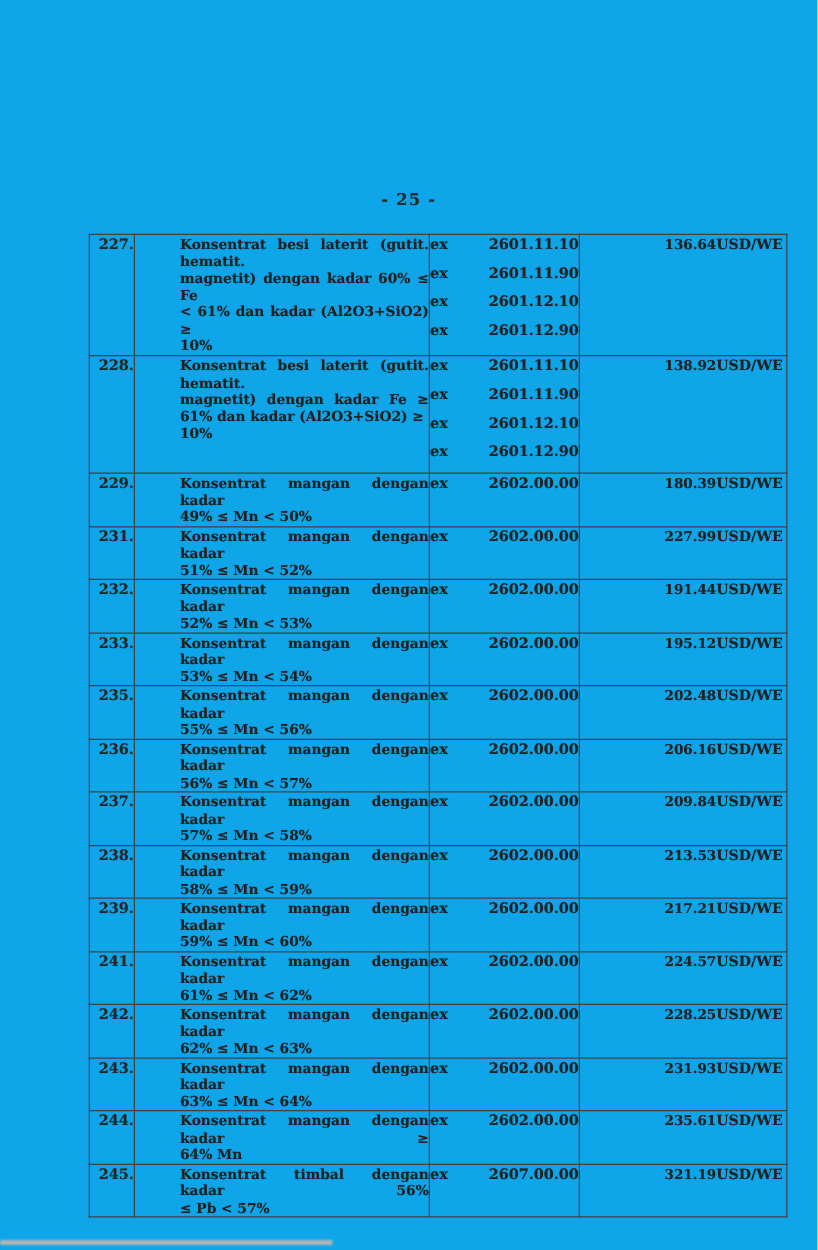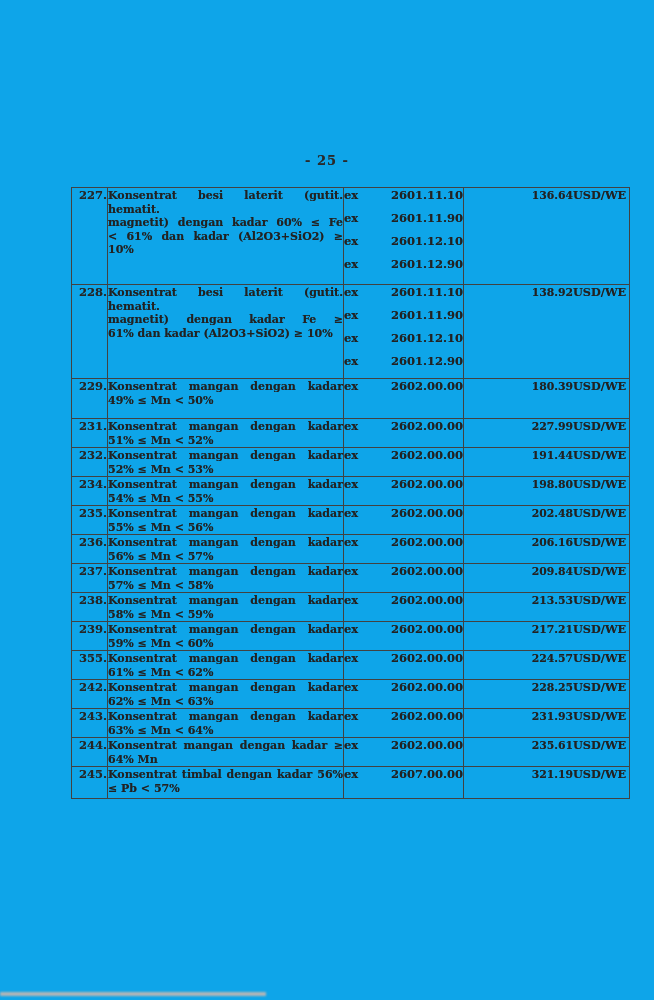--- a/index.html
+++ b/index.html
@@ -45,21 +45,21 @@
   }
   td.c-no {
     text-align: right;
     padding-right: 5px;
     font-size: 11.5px;
     color: #262626;
   }
   td.c-desc { padding-left: 6px; padding-right: 6px; }
   td.c-code { padding-left: 10px; padding-right: 6px; }
   td.c-price { padding-left: 6px; padding-right: 21px; }
-  .desc-line { text-align: left; }
+  .desc-line { text-align: left; margin-left: 36px; }
   .desc-line.fill {
     text-align: justify;
     text-align-last: justify;
   }
   .code-line {
     display: flex;
     justify-content: space-between;
     font-size: 11.5px;
   }
   .code-line.spaced { margin-bottom: 9.5px; }
@@ -213,34 +213,34 @@
             </div>
           </td>
           <td class="c-price">
             <div class="price-line">
               <span class="price-value">191.44</span>
               <span class="price-unit">USD/WE</span>
             </div>
           </td>
         </tr>
         <tr style="height: 28px;">
-          <td class="c-no">234.</td>
-          <td class="c-desc">
-            <div class="desc-line fill">Konsentrat mangan dengan kadar</div>
-            <div class="desc-line">54% ≤ Mn &lt; 55%</div>
-          </td>
-          <td class="c-code">
-            <div class="code-line">
-              <span>ex</span>
-              <span>2602.00.00</span>
-            </div>
-          </td>
-          <td class="c-price">
-            <div class="price-line">
-              <span class="price-value">198.80</span>
+          <td class="c-no">233.</td>
+          <td class="c-desc">
+            <div class="desc-line fill">Konsentrat mangan dengan kadar</div>
+            <div class="desc-line">53% ≤ Mn &lt; 54%</div>
+          </td>
+          <td class="c-code">
+            <div class="code-line">
+              <span>ex</span>
+              <span>2602.00.00</span>
+            </div>
+          </td>
+          <td class="c-price">
+            <div class="price-line">
+              <span class="price-value">195.12</span>
               <span class="price-unit">USD/WE</span>
             </div>
           </td>
         </tr>
         <tr style="height: 28px;">
           <td class="c-no">235.</td>
           <td class="c-desc">
             <div class="desc-line fill">Konsentrat mangan dengan kadar</div>
             <div class="desc-line">55% ≤ Mn &lt; 56%</div>
           </td>
@@ -327,21 +327,21 @@
             </div>
           </td>
           <td class="c-price">
             <div class="price-line">
               <span class="price-value">217.21</span>
               <span class="price-unit">USD/WE</span>
             </div>
           </td>
         </tr>
         <tr style="height: 28px;">
-          <td class="c-no">355.</td>
+          <td class="c-no">241.</td>
           <td class="c-desc">
             <div class="desc-line fill">Konsentrat mangan dengan kadar</div>
             <div class="desc-line">61% ≤ Mn &lt; 62%</div>
           </td>
           <td class="c-code">
             <div class="code-line">
               <span>ex</span>
               <span>2602.00.00</span>
             </div>
           </td>

